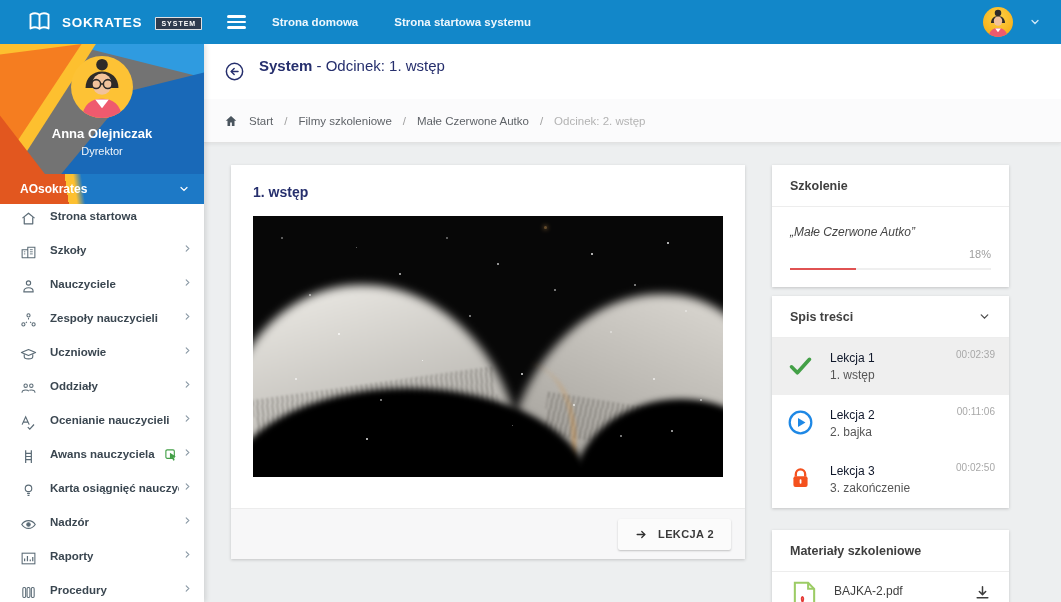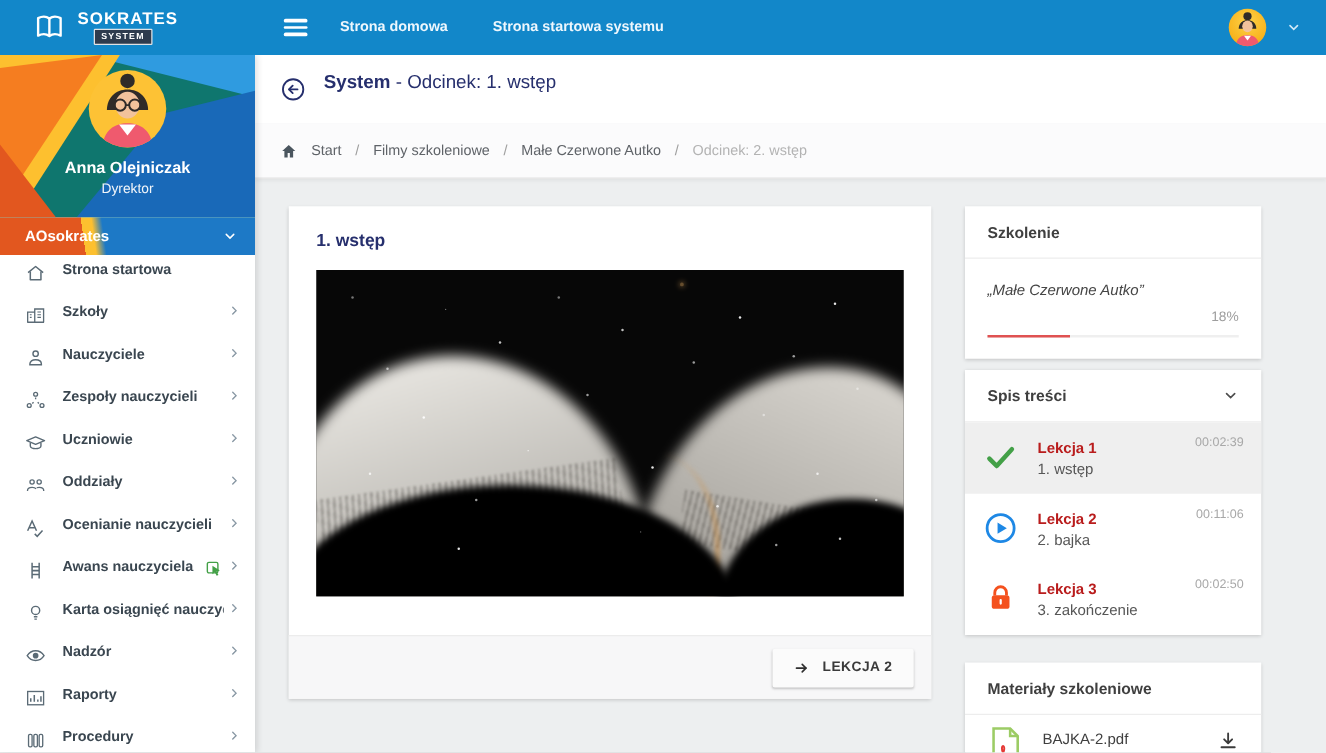--- a/index.html
+++ b/index.html
@@ -3,34 +3,34 @@
 <meta charset="utf-8">
 <style>
   html,body{margin:0;padding:0;background:#d7d9db;}
   *{box-sizing:border-box;font-family:"Liberation Sans",sans-serif;}
   .app{position:relative;width:1061px;height:602px;overflow:hidden;background:#edeff0;}
 
   
   .topbar{position:absolute;top:0;left:0;right:0;height:44px;background:#1287c9;display:flex;align-items:center;z-index:40;}
   .brand{width:204px;display:flex;align-items:center;padding-left:26px;cursor:pointer;}
   .brand-icon{display:flex;}
-  .brand-text{display:flex;flex-direction:column;margin-left:9px;line-height:1;align-items:flex-end;}
+  .brand-text{display:flex;margin-left:9px;line-height:1;align-items:flex-end;}
   .brand-name{color:#fff;font-weight:700;font-size:13.5px;letter-spacing:.8px;}
   .brand-badge{align-self:flex-start;margin-left:13px;margin-top:2px;background:#2e3b4e;color:#fff;font-size:7px;font-weight:700;letter-spacing:1px;padding:2px 5px;border-radius:1px;border:1px solid rgba(255,255,255,.85);}
   .hamburger{margin-left:23px;width:19px;display:flex;flex-direction:column;gap:3px;background:none;border:none;padding:0;cursor:pointer;}
   .hamburger span{display:block;height:2.5px;background:#fff;border-radius:2px;}
   .topnav{display:flex;gap:36px;margin-left:26px;}
   .topnav a{color:#eef7fd;font-size:11.5px;font-weight:700;text-decoration:none;cursor:pointer;}
   .top-right{margin-left:auto;display:flex;align-items:center;padding-right:20px;}
   .avatar-sm{width:30px;height:30px;border-radius:50%;overflow:hidden;background:radial-gradient(circle at 50% 35%,#fdd148,#f6a609);cursor:pointer;}
   .chev-top{margin-left:16px;display:flex;cursor:pointer;}
 
   
   .sidebar{position:absolute;top:44px;left:0;bottom:0;width:204px;background:#fff;box-shadow:2px 0 5px rgba(0,0,0,.12);z-index:30;overflow:hidden;}
-  .profile{position:relative;height:130px;overflow:hidden;background:#0f766e;}
+  .profile{position:relative;height:130px;overflow:hidden;background:#737373;}
   .geo{position:absolute;inset:0;}
   .geo i{position:absolute;inset:0;display:block;}
   .geo .g1{background:#2f9be0;clip-path:polygon(34% 0,100% 0,100% 26%);}
   .geo .g2{background:#1969b8;clip-path:polygon(100% 22%,100% 100%,30% 100%,64% 36%);}
   .geo .g3{background:#fdc02f;clip-path:polygon(0 0,47% 0,6% 100%,0 100%);}
   .geo .g4{background:#f57d20;clip-path:polygon(0 8%,40% 0,0 95%);}
   .geo .g5{background:#e2571f;clip-path:polygon(0 55%,22% 100%,0 100%);}
   .avatar-lg{position:absolute;left:50%;top:12px;transform:translateX(-50%);width:62px;height:62px;border-radius:50%;overflow:hidden;background:#fdc235;z-index:2;}
   .profile-name{position:absolute;left:0;right:0;top:82px;text-align:center;color:#fff;font-size:13px;font-weight:700;z-index:2;}
   .profile-role{position:absolute;left:0;right:0;top:101px;text-align:center;color:#f2f6fa;font-size:11px;z-index:2;}
@@ -83,21 +83,21 @@
   .training{top:22px;height:122px;}
   .training-body{position:relative;height:80px;}
   .training-name{position:absolute;left:18px;top:18px;font-size:12px;color:#454545;font-style:italic;}
   .training-pct{position:absolute;right:18px;top:41px;font-size:11px;color:#9e9e9e;}
   .progress-track{position:absolute;left:18px;right:18px;top:61px;height:2px;background:#efefef;}
   .progress-fill{height:2px;background:#e05252;width:33%;}
   .toc{top:153px;height:212px;}
   .toc-item{position:relative;height:56.5px;cursor:pointer;}
   .toc-item.active{background:#efefef;}
   .toc-icon{position:absolute;left:15px;top:14px;width:27px;height:27px;display:flex;align-items:center;justify-content:center;}
-  .toc-title{position:absolute;left:58px;top:13px;font-size:12px;font-weight:700;color:#b91c1c;}
+  .toc-title{position:absolute;left:58px;top:13px;font-size:12px;font-weight:400;color:#0f172a;}
   .toc-sub{position:absolute;left:58px;top:30px;font-size:12px;color:#565656;}
   .toc-time{position:absolute;right:14px;top:11px;font-size:10px;color:#a8a8a8;}
   .materials{top:387px;height:215px;}
   .file-item{position:relative;height:62px;cursor:pointer;}
   .file-icon{position:absolute;left:18px;top:9px;display:flex;}
   .file-name{position:absolute;left:62px;top:12px;font-size:12px;font-weight:400;color:#3f3f3f;}
   .file-dl{position:absolute;right:18px;top:12px;display:flex;cursor:pointer;}
   .chev-g{display:flex;cursor:pointer;}
 </style>
 </head>

